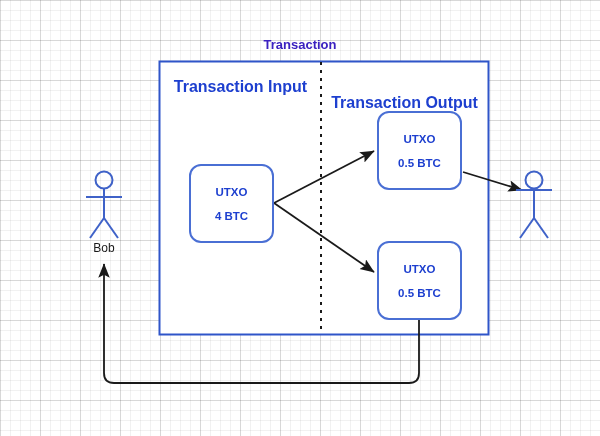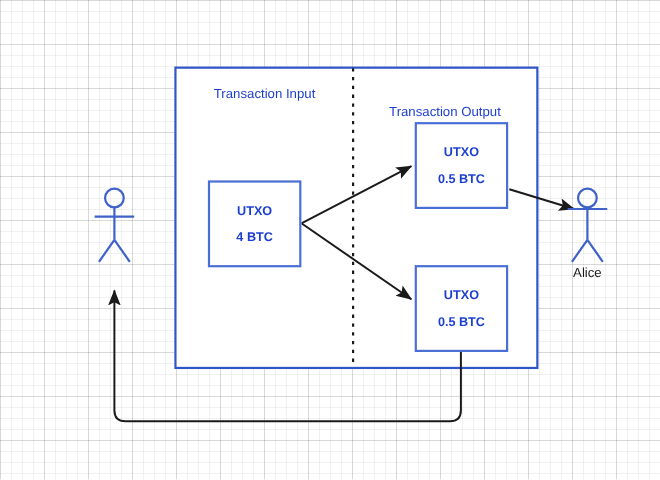--- a/index.html
+++ b/index.html
@@ -37,42 +37,42 @@
   .title-main {
     font-size: 13px;
     font-weight: bold;
     color: #3a21c0;
     left: 0;
     top: 37px;
     width: 600px;
     text-align: center;
   }
   .section-label {
-    font-size: 12px;
-    font-weight: normal;
+    font-size: 16px;
+    font-weight: bold;
     color: #1d3fcf;
     text-align: center;
   }
   .utxo-text {
     font-size: 11.5px;
     font-weight: bold;
     color: #1d3fcf;
     text-align: center;
     width: 100%;
     left: 0;
   }
   .person-label {
     font-size: 12px;
     color: #1a1a1a;
     text-align: center;
   }
   .utxo-box {
     position: absolute;
     border: 2px solid #4a6fd4;
-    border-radius: 0;
+    border-radius: 12px;
     background: #ffffff;
     box-sizing: border-box;
   }
   .utxo-inner {
     position: relative;
     width: 100%;
     height: 100%;
   }
 </style>
 </head>
@@ -109,20 +109,21 @@
 
     <g stroke="#3f62c8" stroke-width="2" fill="none">
       <circle cx="534" cy="180" r="8.5"></circle>
       <line x1="534" y1="188.5" x2="534" y2="218"></line>
       <line x1="516" y1="190" x2="552" y2="190"></line>
       <line x1="534" y1="218" x2="520" y2="238"></line>
       <line x1="534" y1="218" x2="548" y2="238"></line>
     </g>
   </svg>
 
+  <div class="txt title-main">Transaction</div>
 
   <div class="txt section-label" style="left:160px; top:78px; width:161px;">Transaction Input</div>
 
   <div class="txt section-label" style="left:321px; top:94px; width:167px;">Transaction Output</div>
 
   <div class="utxo-box" style="left:189px; top:164px; width:85px; height:79px;">
     <div class="utxo-inner">
       <div class="txt utxo-text" style="top:20px;">UTXO</div>
       <div class="txt utxo-text" style="top:44px;">4 BTC</div>
     </div>
@@ -135,16 +136,16 @@
     </div>
   </div>
 
   <div class="utxo-box" style="left:377px; top:241px; width:85px; height:79px;">
     <div class="utxo-inner">
       <div class="txt utxo-text" style="top:20px;">UTXO</div>
       <div class="txt utxo-text" style="top:44px;">0.5 BTC</div>
     </div>
   </div>
 
+  <div class="txt person-label" style="left:64px; top:241px; width:80px;">Bob</div>
 
-  <div class="txt person-label" style="left:494px; top:241px; width:80px;">Alice</div>
 
 </div>
 
 </body></html>

